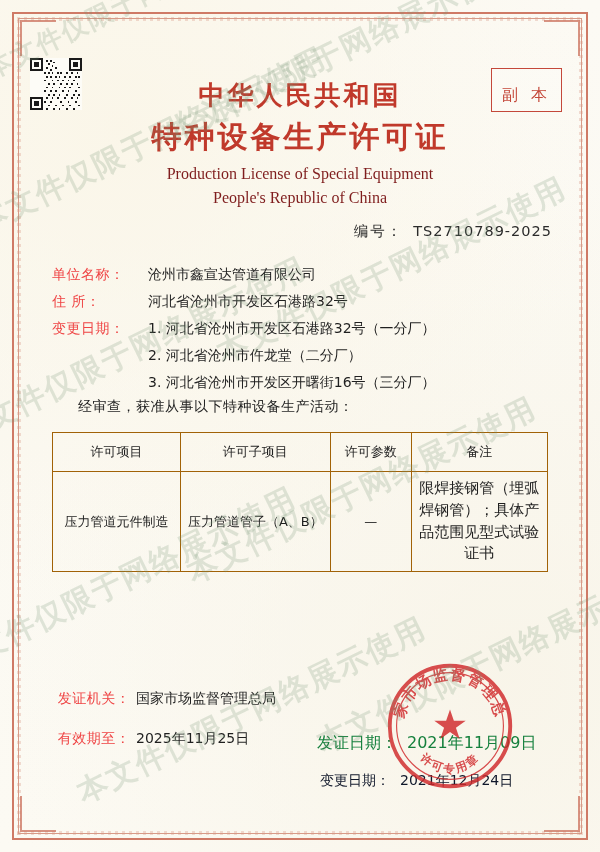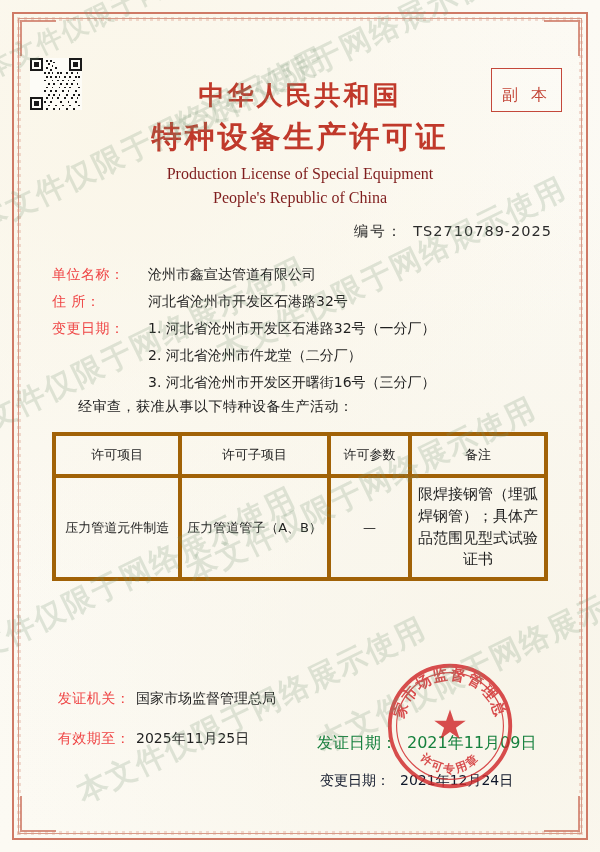--- a/index.html
+++ b/index.html
@@ -203,21 +203,21 @@
     left: 52px;
     top: 432px;
     width: 496px;
     border-collapse: collapse;
     font-family: "DejaVu Sans", sans-serif;
     font-size: 13px;
     color: #1f1f1f;
   }
   table.license-table th,
   table.license-table td {
-    border: 4px solid #a16207;
+    border: 1px solid #a16207;
     text-align: center;
     vertical-align: middle;
     padding: 6px 4px;
   }
   table.license-table th {
     font-weight: normal;
     height: 26px;
   }
   table.license-table td {
     height: 60px;

